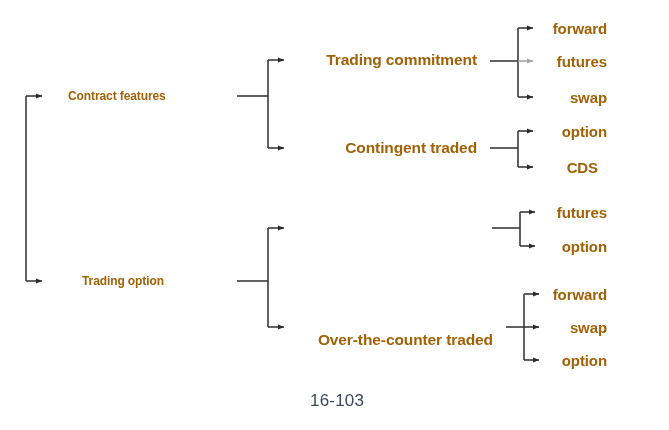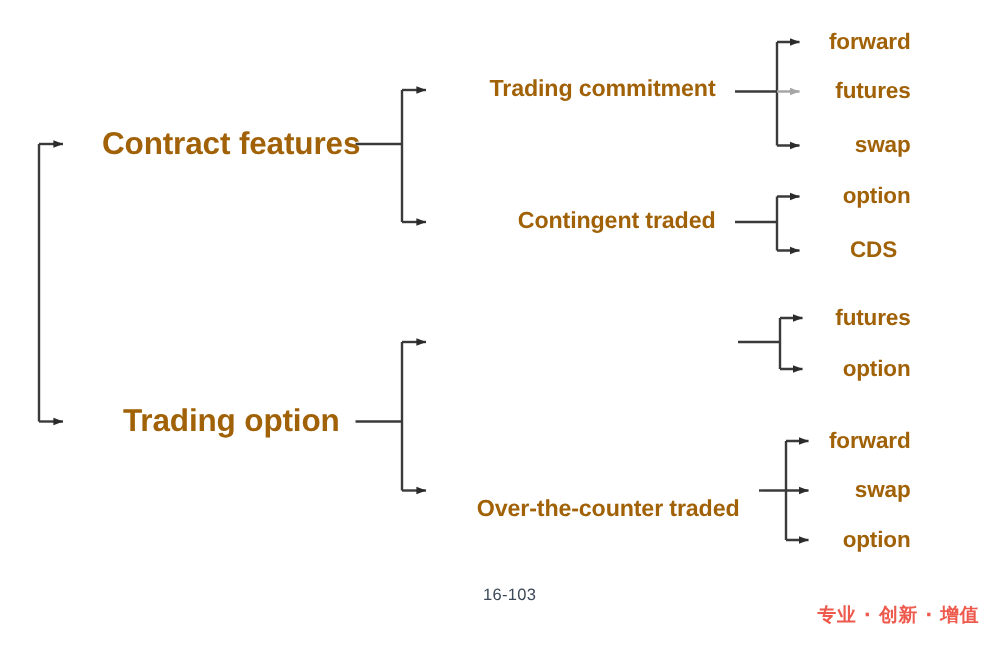--- a/index.html
+++ b/index.html
@@ -26,21 +26,21 @@
   }
   .node {
     position: absolute;
     font-family: "Liberation Sans", sans-serif;
     font-weight: bold;
     color: #a16207;
     white-space: nowrap;
     line-height: 1;
   }
   .lvl1 {
-    font-size: 21px;
+    font-size: 12px;
     letter-spacing: -0.1px;
   }
   .lvl2 {
     font-size: 15.5px;
     letter-spacing: -0.1px;
     text-align: right;
   }
   .lvl3 {
     font-size: 15px;
     letter-spacing: -0.1px;
@@ -50,25 +50,24 @@
     transform: translate(-100%, -50%);
   }
   .l-anchor {
     transform: translate(0, -50%);
   }
   #page-number {
     position: absolute;
     left: 310px;
     top: 391px;
     font-family: "Liberation Sans", sans-serif;
-    font-size: 11px;
+    font-size: 17px;
     color: #3D4858;
     letter-spacing: 0.2px;
     white-space: nowrap;
-    margin-left: 12px;
   }
   #watermark {
     position: absolute;
     left: 545px;
     top: 402px;
     font-family: "DejaVu Sans", sans-serif;
     font-size: 12.5px;
     font-weight: bold;
     color: #EE5B4E;
     letter-spacing: 0.5px;
@@ -153,15 +152,14 @@
   <div class="node lvl3 r-anchor" style="left:607px; top:97px;">swap</div>
   <div class="node lvl3 r-anchor" style="left:607px; top:131px;">option</div>
   <div class="node lvl3 r-anchor" style="left:598px; top:167px;">CDS</div>
   <div class="node lvl3 r-anchor" style="left:607px; top:212px;">futures</div>
   <div class="node lvl3 r-anchor" style="left:607px; top:246px;">option</div>
   <div class="node lvl3 r-anchor" style="left:607px; top:294px;">forward</div>
   <div class="node lvl3 r-anchor" style="left:607px; top:327px;">swap</div>
   <div class="node lvl3 r-anchor" style="left:607px; top:360px;">option</div>
 
   <div id="page-number">16-103</div>
-  <div id="watermark">专业 · 创新 · 增值</div>
 
 </div>
 
 </body></html>

